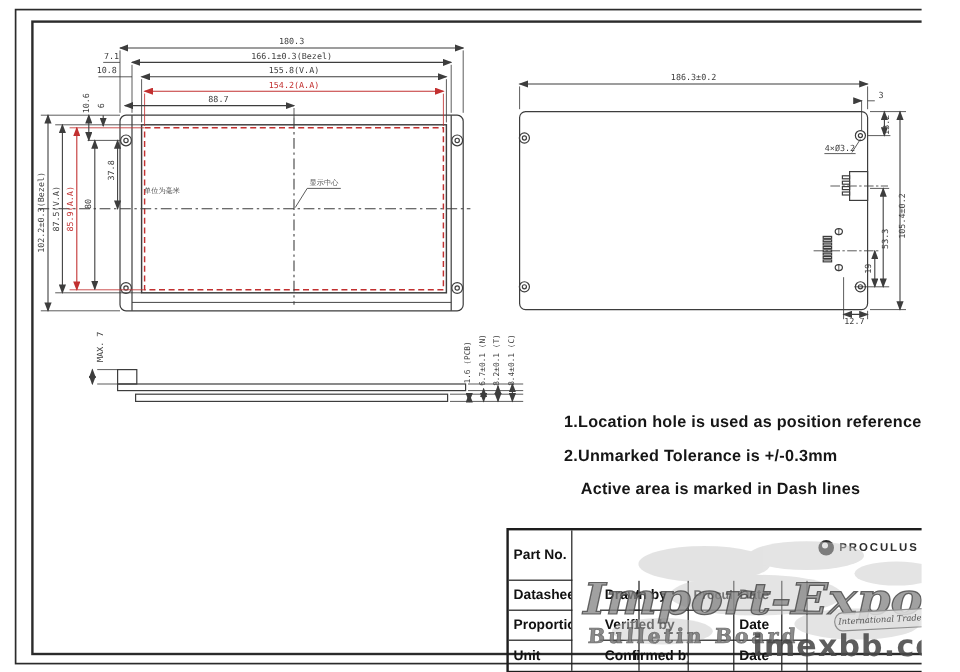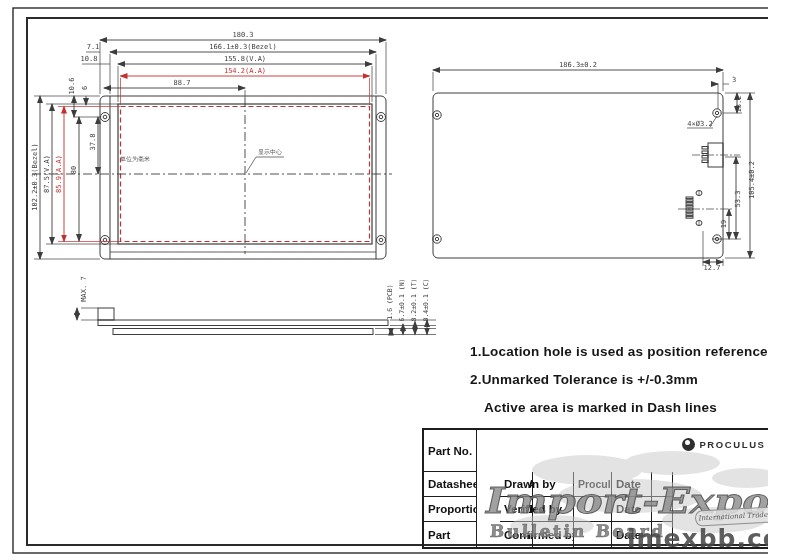--- a/index.html
+++ b/index.html
@@ -10,21 +10,21 @@
   svg text.red{fill:#c23030;}
 
   
   .notes{position:absolute;left:470px;top:344px;color:#161616;font-weight:bold;
          font-size:13.5px;letter-spacing:.2px;}
   .notes .n{position:absolute;white-space:nowrap;left:0;}
   .notes .n2{top:28px;text-align:center;}
   .notes .n3{top:56px;left:14px;}
 
   
-  .tblock{position:absolute;left:422px;top:428px;display:grid;
+  .tblock{position:absolute;left:422px;top:440px;display:grid;
           grid-template-columns:53px 23px 74px 38px 40px 21px 102px;
           grid-template-rows:42px 25px 25px 25px;
           border:2px solid #1d1d1d;background:transparent;z-index:2;}
   .tc{border-right:1px solid #1d1d1d;border-bottom:1px solid #1d1d1d;
       display:flex;align-items:center;padding:0 4px;font-size:11.5px;font-weight:bold;
       color:#111;white-space:nowrap;overflow:hidden;}
   .tc.center{justify-content:center;}
   .tc.lastrow{border-bottom:none;}
   .tc.value{font-size:11px;margin-left:47px;}
   .tc.name{font-weight:600;font-size:10.5px;color:#222;}
@@ -283,21 +283,21 @@
     <div class="tc" style="grid-column:5;grid-row:2">Date</div>
     <div class="tc" style="grid-column:6;grid-row:2"></div>
 
     <div class="tc" style="grid-column:1;grid-row:3">Proportion</div>
     <div class="tc value" style="grid-column:2;grid-row:3">1:1</div>
     <div class="tc" style="grid-column:3;grid-row:3">Verified by</div>
     <div class="tc name" style="grid-column:4;grid-row:3"></div>
     <div class="tc" style="grid-column:5;grid-row:3">Date</div>
     <div class="tc" style="grid-column:6;grid-row:3"></div>
 
-    <div class="tc lastrow" style="grid-column:1;grid-row:4">Part</div>
+    <div class="tc lastrow" style="grid-column:1;grid-row:4">Unit</div>
     <div class="tc value lastrow" style="grid-column:2;grid-row:4">mm</div>
     <div class="tc lastrow" style="grid-column:3;grid-row:4">Confirmed by</div>
     <div class="tc name lastrow" style="grid-column:4;grid-row:4"></div>
     <div class="tc lastrow" style="grid-column:5;grid-row:4">Date</div>
     <div class="tc lastrow" style="grid-column:6;grid-row:4"></div>
 
     <div class="tc logocell">
       <div class="logorow">
         <span class="logoicon"></span>
         <span class="logotext">PROCULUS</span>

